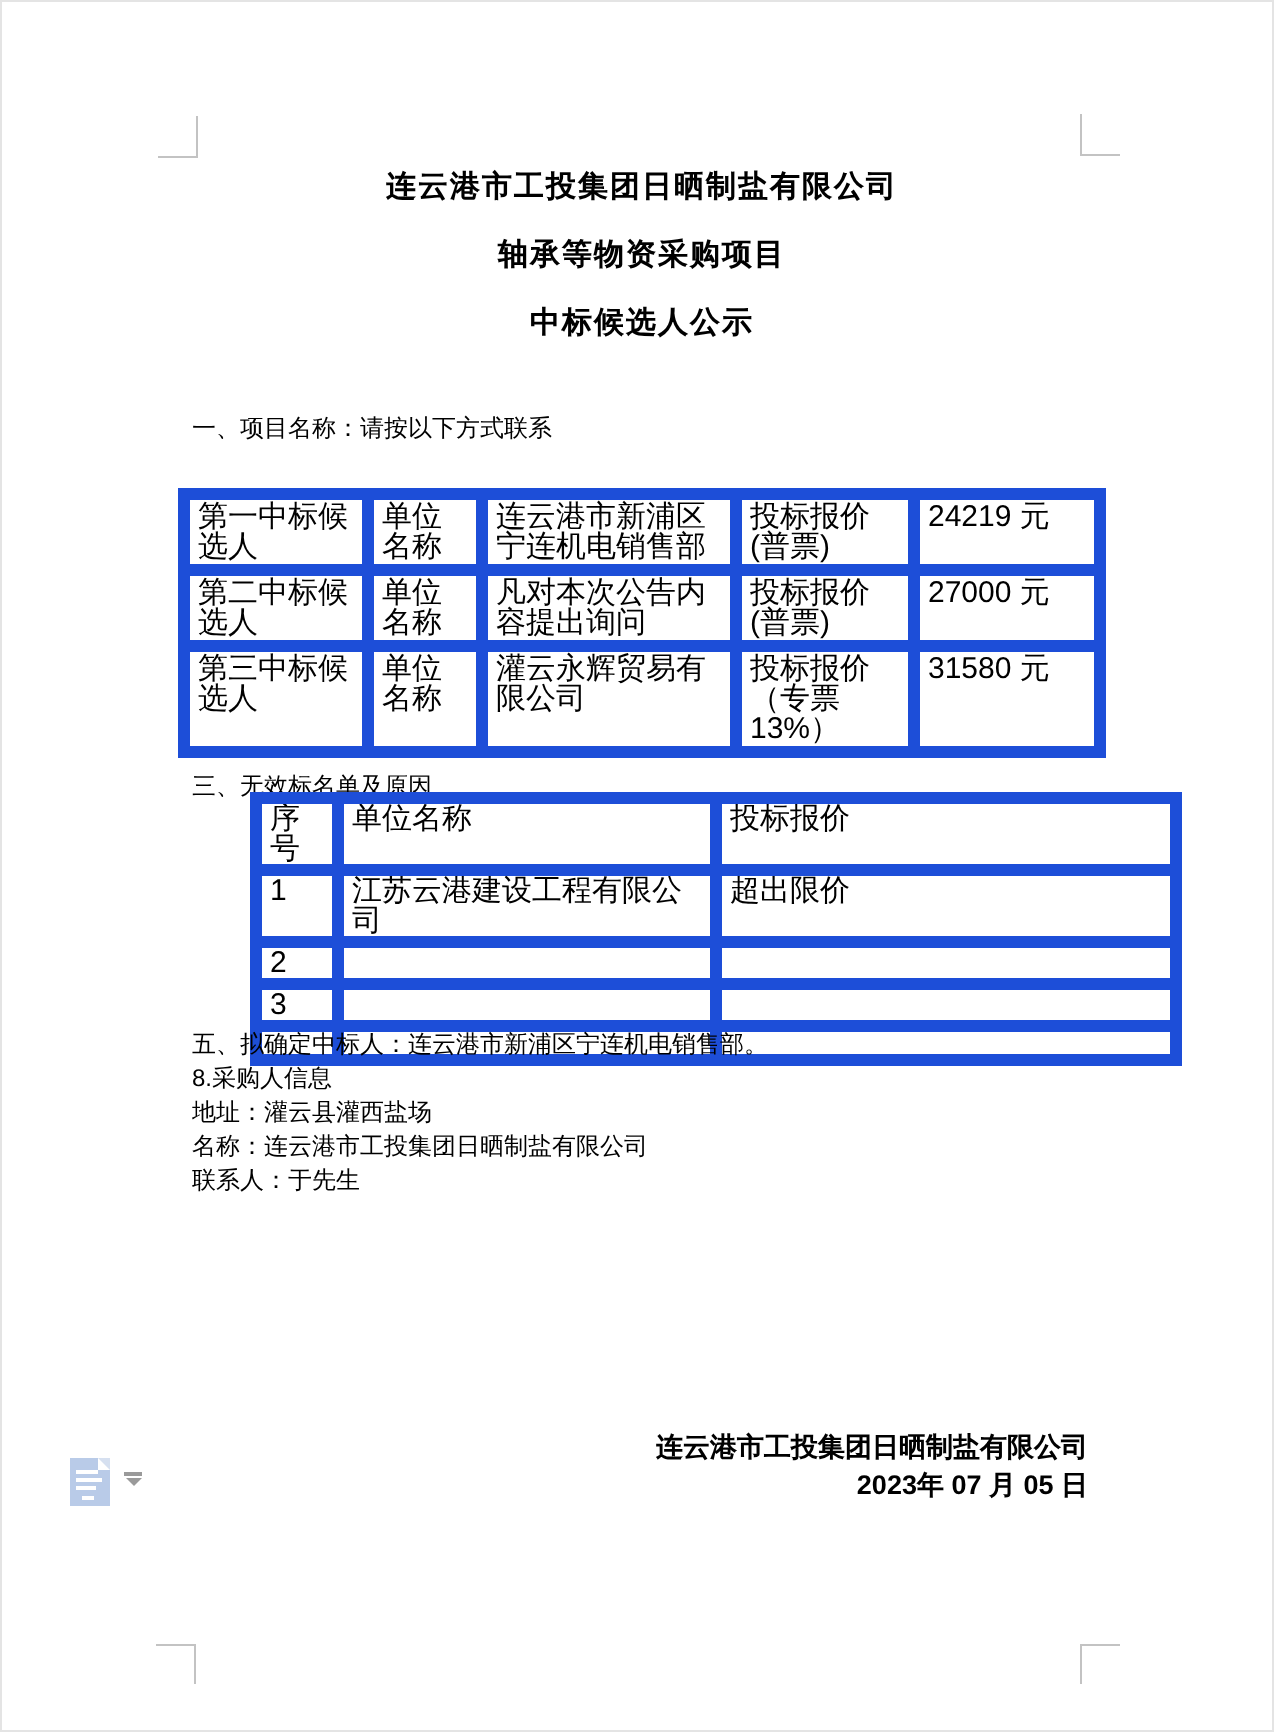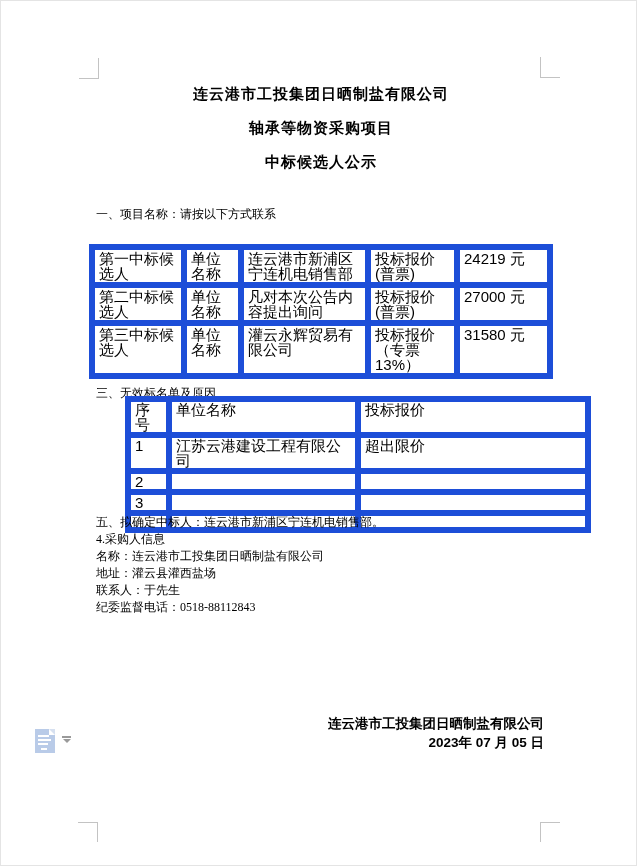--- a/index.html
+++ b/index.html
@@ -20,21 +20,21 @@
   .crop-br { left: 539px; top: 821px; width: 20px; height: 20px; border-left-width: 1px; border-top-width: 1px; }
 
   
   .title-block { position: absolute; top: 76px; left: 95px; width: 450px; text-align: center; }
   .title-line { font-weight: bold; font-size: 15px; line-height: 34px; letter-spacing: 1px; white-space: nowrap; }
 
   
   .para { font-size: 12px; line-height: 17px; }
   .sec12 { position: absolute; top: 205px; left: 95px; width: 452px; }
   .sec3  { position: absolute; top: 384px; left: 95px; width: 452px; }
-  .sec567 { position: absolute; top: 513px; left: 95px; width: 452px; font-family: Liberation Serif, serif; }
+  .sec567 { position: absolute; top: 513px; left: 95px; width: 452px; }
 
   
   table { border-collapse: collapse; table-layout: fixed; position: absolute; }
   td { border: 6px solid #1d4ed8; padding: 1px 4px; vertical-align: top; line-height: 15px; font-size: 15px; overflow: hidden; }
   .t1 { top: 243px; left: 88px; width: 458px; }
   .t1 td { height: 34px; }
   .t2 { top: 395px; left: 88px; width: 460px; margin-left: 36px; }
   .t2 td { height: 17px; padding-top: 0; padding-bottom: 0; }
 
   
@@ -141,25 +141,24 @@
     <tr>
       <td></td>
       <td></td>
       <td></td>
     </tr>
   </tbody>
 </table>
 
 <div class="sec567">
   <div class="para">五、拟确定中标人：连云港市新浦区宁连机电销售部。</div>
-  <div class="para">4.采购人信息</div>
+  <div class="para">8.采购人信息</div>
+  <div class="para">地址：灌云县灌西盐场</div>
   <div class="para">名称：连云港市工投集团日晒制盐有限公司</div>
-  <div class="para">地址：灌云县灌西盐场</div>
   <div class="para">联系人：于先生</div>
-  <div class="para">纪委监督电话：0518-88112843</div>
 </div>
 
 <div class="sig">
   <div>连云港市工投集团日晒制盐有限公司</div>
   <div>2023年 07 月 05 日</div>
 </div>
 
 <div class="paste-btn">
   <span class="paste-doc">
     <span class="fold"></span>

